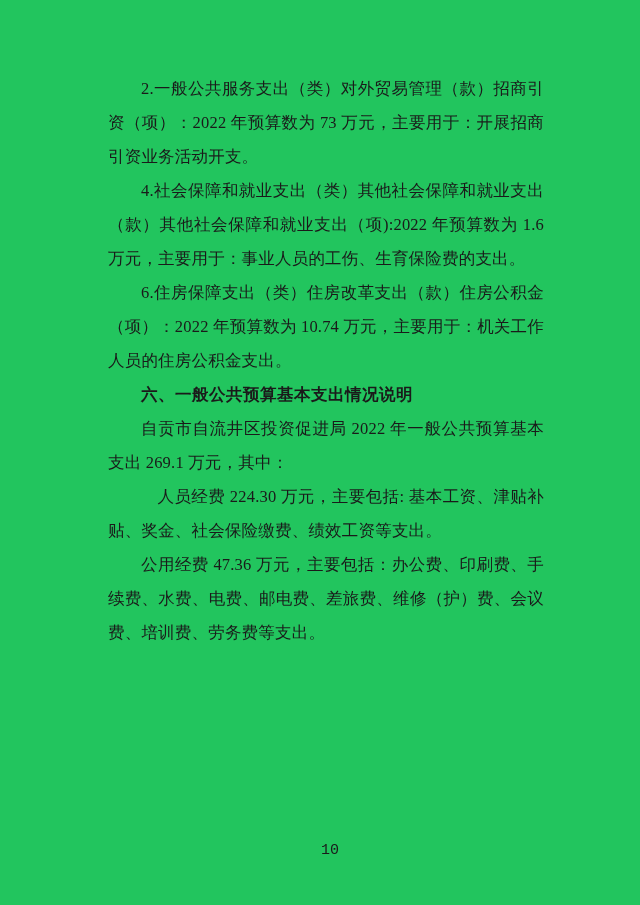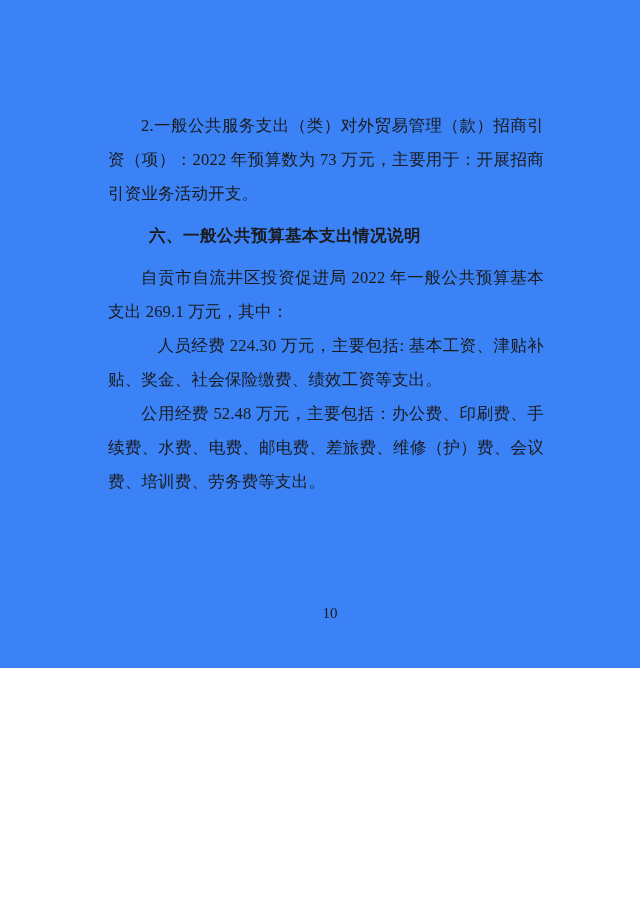--- a/index.html
+++ b/index.html
@@ -10,64 +10,66 @@
     width: 640px;
     height: 905px;
     background: #ffffff;
     font-family: "Liberation Serif", "DejaVu Serif", serif;
     color: #1a1a1a;
     overflow: hidden;
   }
   .page {
     position: relative;
     width: 640px;
-    height: 668px;
-    background: #3b82f6;
+    height: 905px;
+    background: #22c55e;
     box-sizing: border-box;
-    padding: 109px 96px 40px 108px;
+    padding: 72px 96px 40px 108px;
   }
   .body-text {
     font-size: 16.5px;
     line-height: 2.06;
     text-align: justify;
     text-justify: inter-ideograph;
     letter-spacing: 0.2px;
   }
   p.para {
     margin: 0 0 0 0;
     text-indent: 2em;
   }
   p.para.sub {
     text-indent: 3em;
   }
   p.heading {
-    margin: 8px;
+    margin: 0;
     text-indent: 2em;
     font-weight: bold;
     font-family: "Liberation Sans", "DejaVu Sans", sans-serif;
     font-size: 16.5px;
     letter-spacing: 0.5px;
   }
   .page-number {
     position: absolute;
     left: 0;
     right: 0;
     bottom: 46px;
     text-align: center;
     font-size: 15px;
-    font-family: Liberation Serif, serif;
+    font-family: Liberation Mono, monospace;
     color: #1a1a1a;
     margin-left: 20px;
   }
 </style>
 </head>
 <body>
 
 <div class="page">
   <div class="body-text">
     <p class="para">2.一般公共服务支出（类）对外贸易管理（款）招商引资（项）：2022 年预算数为 73 万元，主要用于：开展招商引资业务活动开支。</p>
+    <p class="para">4.社会保障和就业支出（类）其他社会保障和就业支出（款）其他社会保障和就业支出（项):2022 年预算数为 1.6 万元，主要用于：事业人员的工伤、生育保险费的支出。</p>
+    <p class="para">6.住房保障支出（类）住房改革支出（款）住房公积金（项）：2022 年预算数为 10.74 万元，主要用于：机关工作人员的住房公积金支出。</p>
     <p class="heading">六、一般公共预算基本支出情况说明</p>
     <p class="para">自贡市自流井区投资促进局 2022 年一般公共预算基本支出 269.1 万元，其中：</p>
     <p class="para sub">人员经费 224.30 万元，主要包括: 基本工资、津贴补贴、奖金、社会保险缴费、绩效工资等支出。</p>
-    <p class="para">公用经费 52.48 万元，主要包括：办公费、印刷费、手续费、水费、电费、邮电费、差旅费、维修（护）费、会议费、培训费、劳务费等支出。</p>
+    <p class="para">公用经费 47.36 万元，主要包括：办公费、印刷费、手续费、水费、电费、邮电费、差旅费、维修（护）费、会议费、培训费、劳务费等支出。</p>
   </div>
   <div class="page-number">10</div>
 </div>
 
 </body></html>

